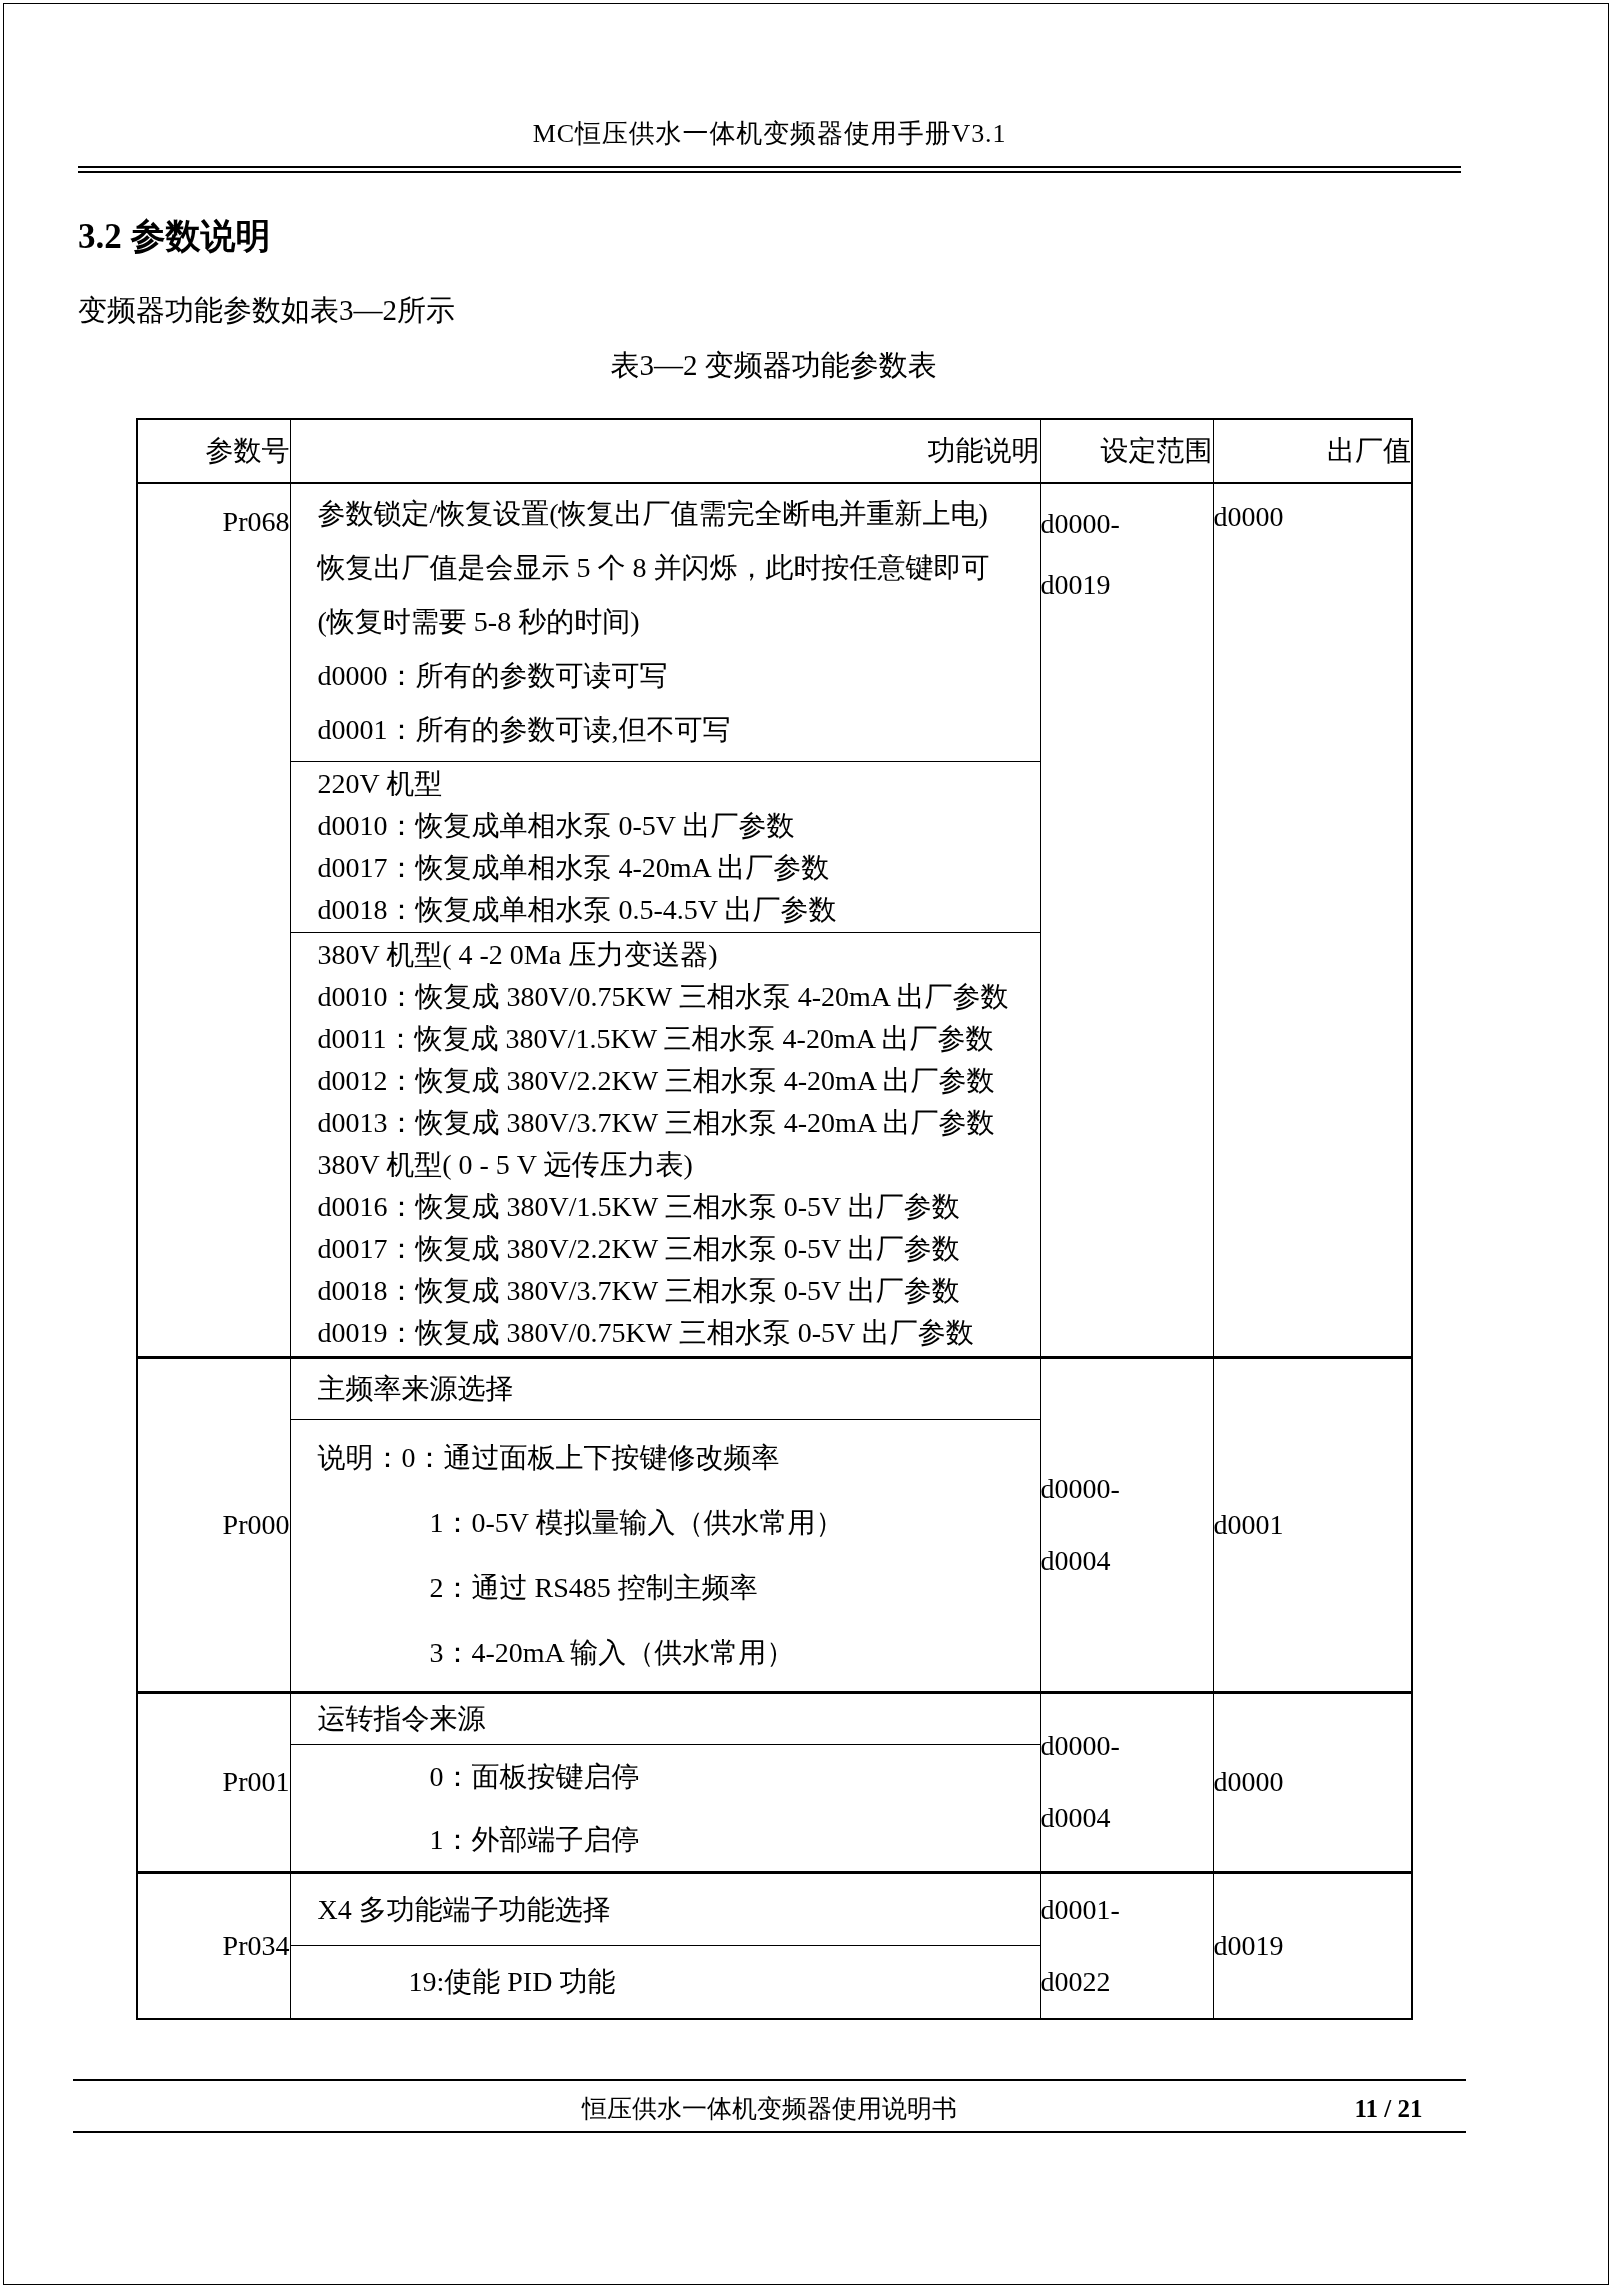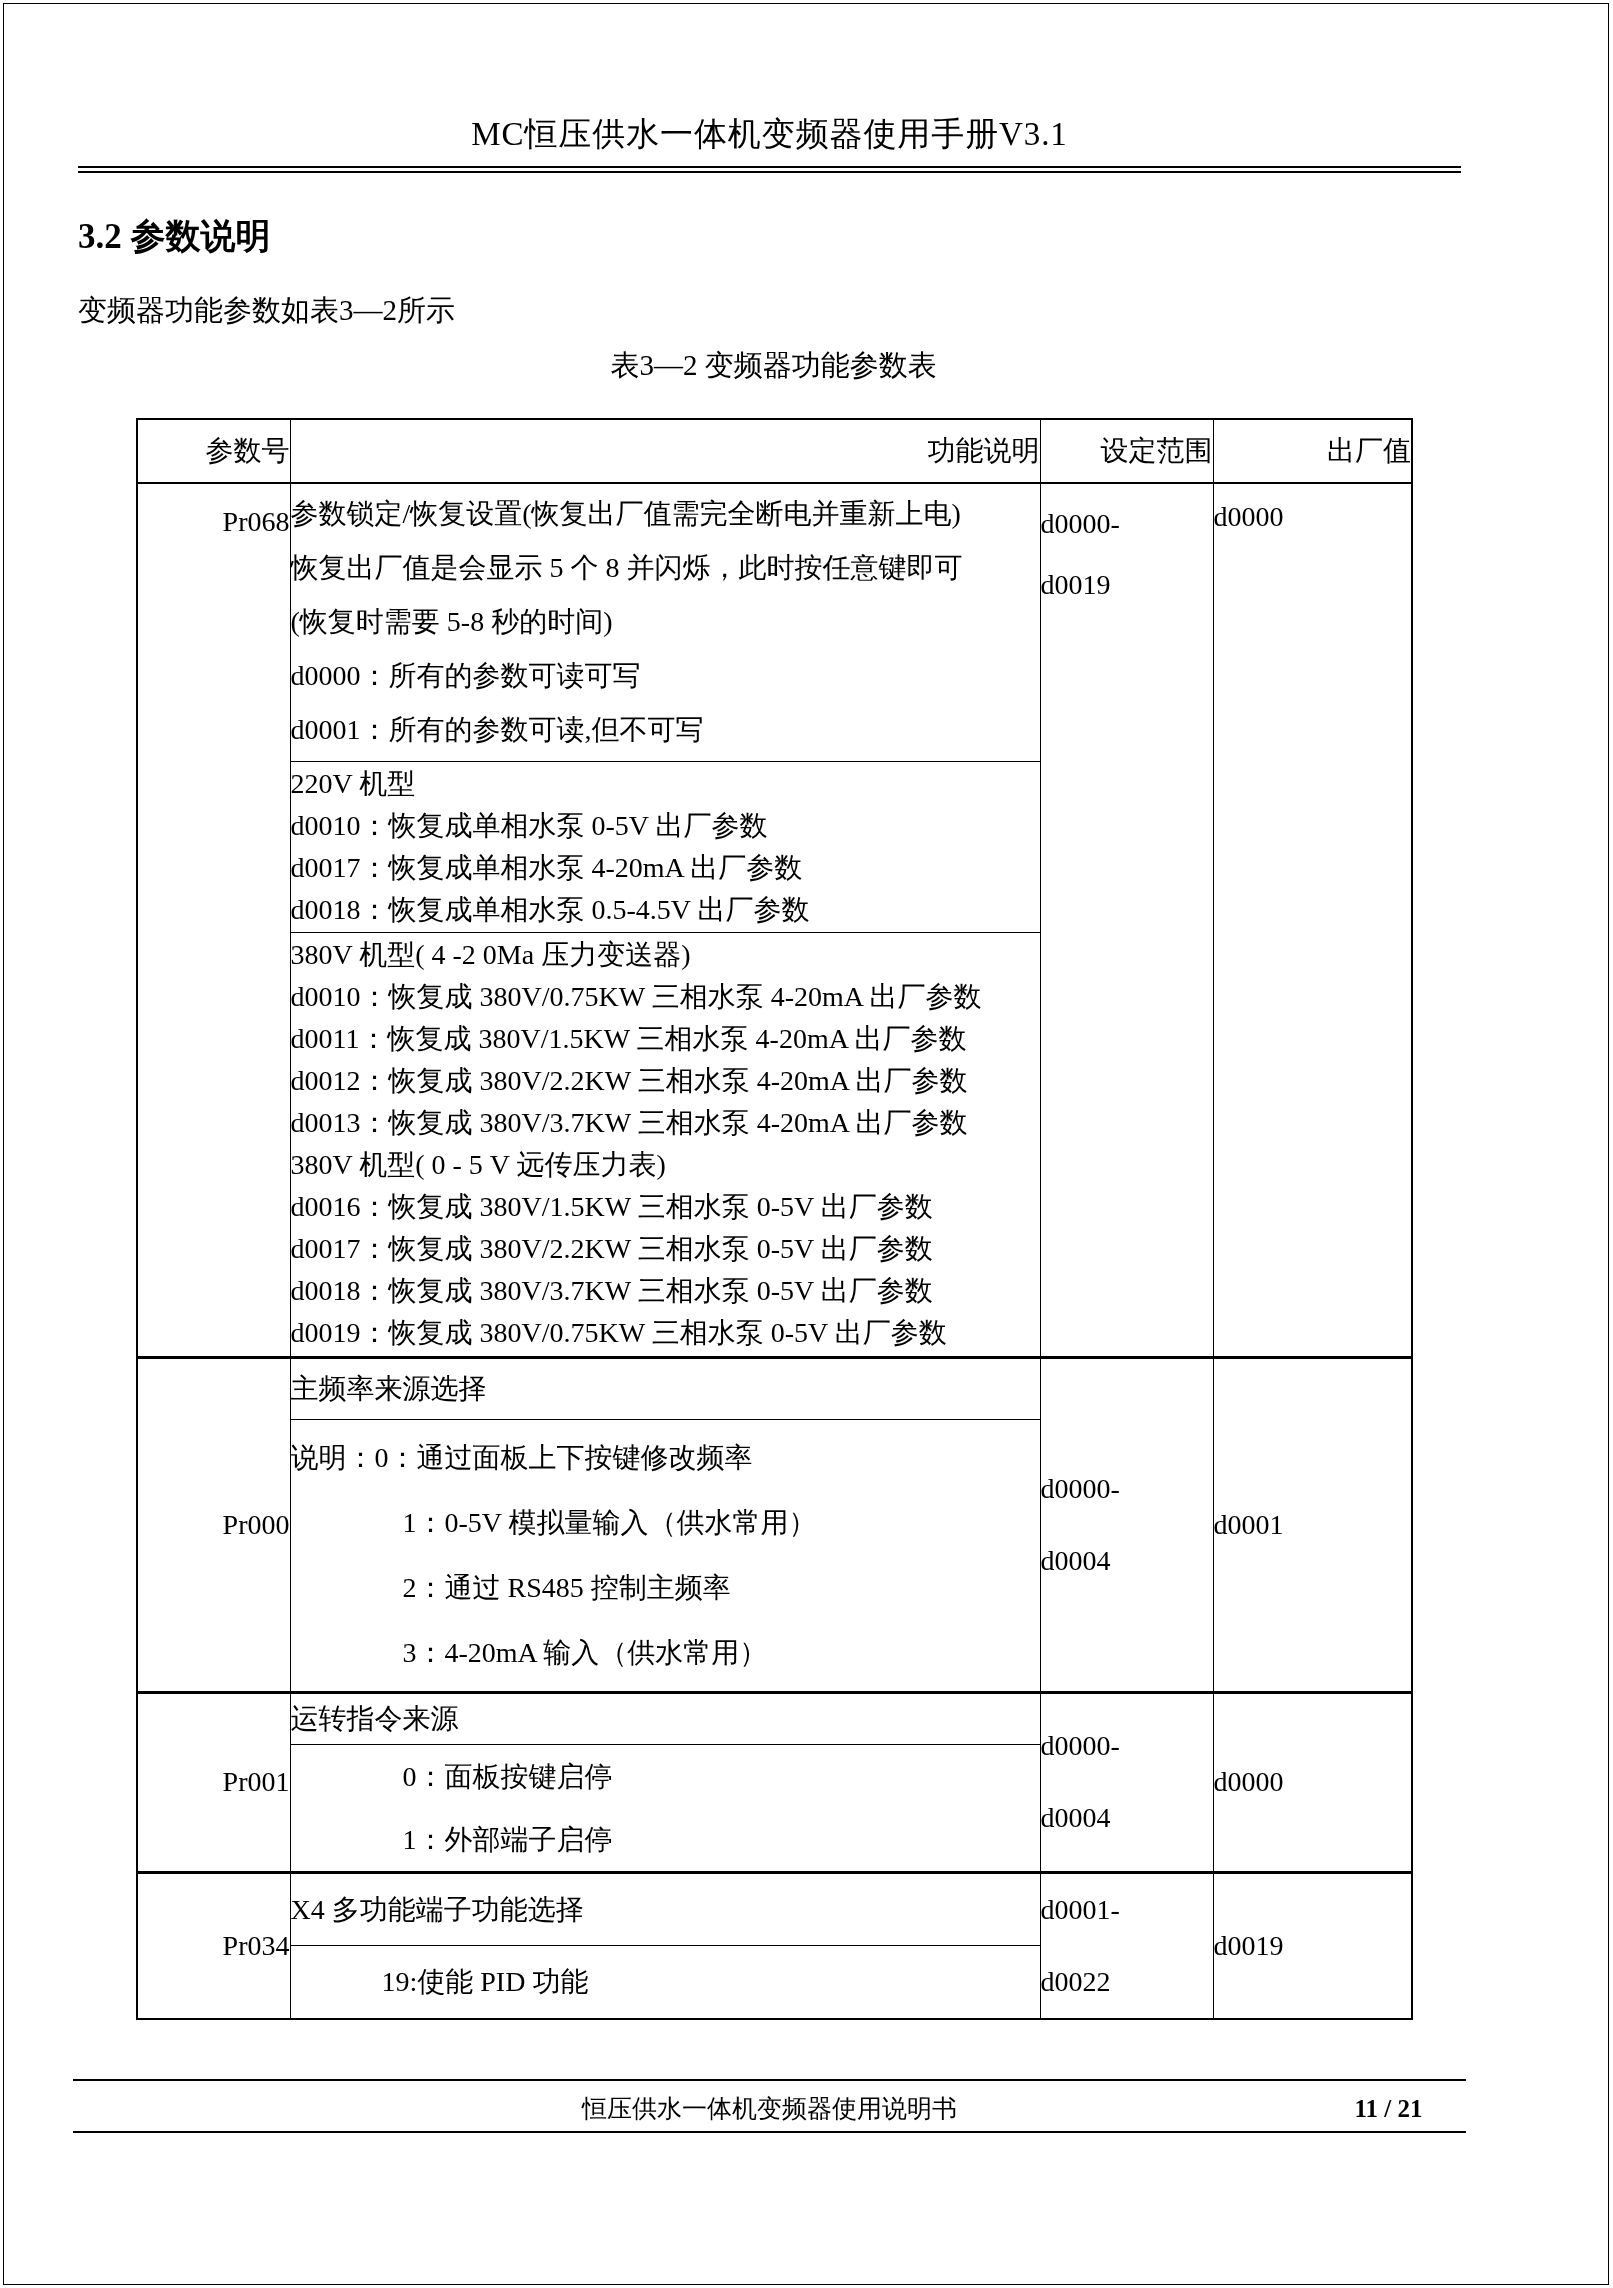--- a/index.html
+++ b/index.html
@@ -11,21 +11,21 @@
     font-family:"Liberation Serif","DejaVu Serif",serif;
     overflow:hidden;
   }
   .frame{
     position:absolute;left:2.8px;top:2.8px;
     width:1604px;height:2280px;
     border:1.8px solid #000;
   }
   .doc-title{
     position:absolute;left:78px;top:113px;width:1383px;
-    text-align:center;font-size:33px;line-height:42px;
+    text-align:center;font-size:26px;line-height:42px;
     letter-spacing:0.9px;
   }
   .hdr-rule{
     position:absolute;left:78px;top:166px;width:1383px;height:2.8px;
     border-top:2.8px solid #000;border-bottom:2.8px solid #000;
   }
   .sec-head{
     position:absolute;left:78px;top:216px;
     font-size:35px;font-weight:bold;line-height:42px;
   }
@@ -52,21 +52,21 @@
   table.t th{border-bottom-width:2.8px;text-align:right;}
   col.c1{width:153px}col.c2{width:750px}col.c3{width:173px}col.c4{width:199px}
   tr.h69{height:64px}tr.h301{height:278px}tr.h185{height:171px}tr.h460{height:425px}
   tr.h67{height:62px}tr.h296{height:273px}tr.h56{height:52px}tr.h138{height:127px}
   tr.h73{height:67px}
   td.thick-top{border-top-width:3.7px;}
   tr.row-sep > td{border-top-width:3.7px;}
   td.param{text-align:right;padding-left:14.8px;}
   td.param.top{vertical-align:top;padding-top:22px;}
   td.func{text-align:left;}
-  td.func .ln{white-space:pre-wrap;}
+  td.func .ln{white-space:pre-wrap;padding-left:27px;}
   .s1a{padding:11px 5.5px 0 18.5px;line-height:54px;}
   .s1b{padding:5.5px 5.5px 0 18.5px;line-height:42px;}
   .s1c{padding:1.8px 5.5px 0 18.5px;line-height:42px;}
   .s2a{padding:11px 5.5px 0 18.5px;line-height:37px;}
   .s2b{padding:1.8px 5.5px 0 18.5px;line-height:65px;margin-left:29px;}
   .s3a{padding:5.5px 5.5px 0 18.5px;line-height:37px;}
   .s3b{padding:1.8px 5.5px 0 18.5px;line-height:63px;}
   .s4a{padding:13px 5.5px 0 18.5px;line-height:37px;}
   .s4b{padding:14.8px 5.5px 0 18.5px;line-height:37px;}
   td.range{text-align:left;padding-left:13px;}

